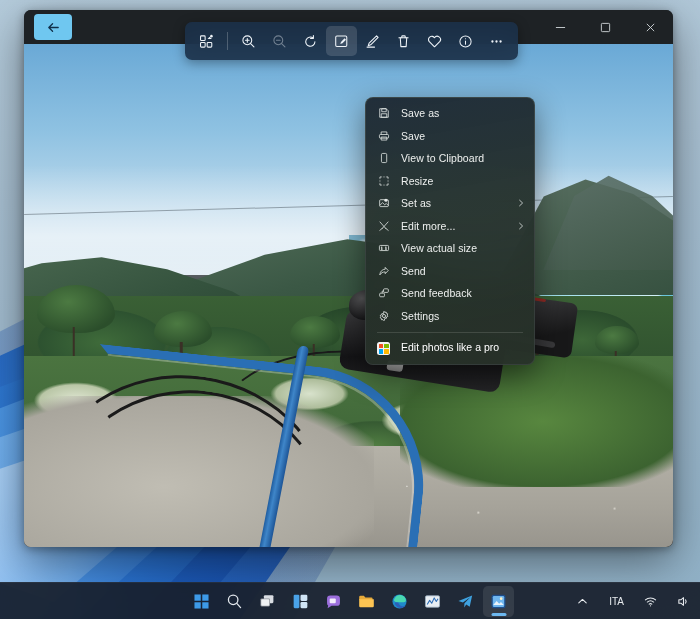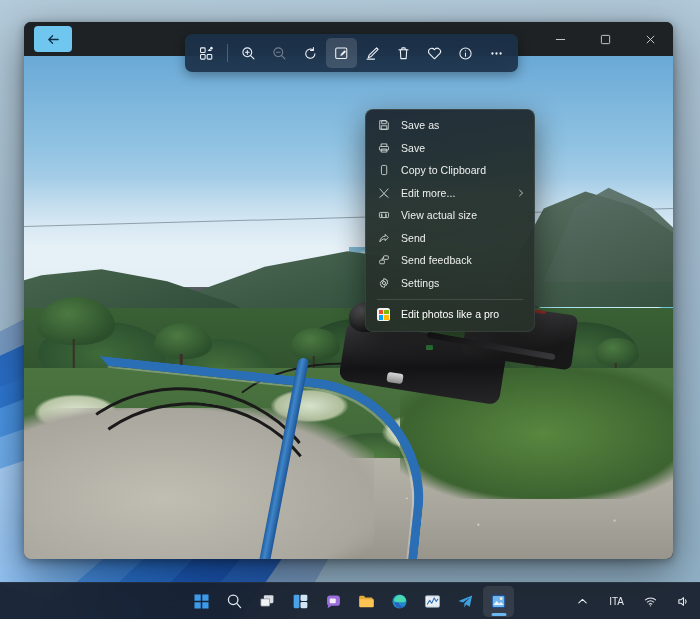--- a/index.html
+++ b/index.html
@@ -53,21 +53,21 @@
     background:linear-gradient(130deg,rgba(40,100,190,.35) 0%,rgba(20,60,150,.25) 70%,rgba(15,45,120,.15) 100%);
     clip-path:polygon(0% 34%,60% 0%,100% 34%,66% 100%,0% 82%);
   }
   .bglow{
     position:absolute;left:-120px;top:330px;width:480px;height:400px;
     background:radial-gradient(ellipse at 35% 50%,rgba(120,190,250,.35),rgba(120,190,250,0) 65%);
   }
 
   
   #photos-window{
-    position:absolute; left:24px; top:22px; width:649px; height:537px;
+    position:absolute; left:24px; top:10px; width:649px; height:537px;
     background:#202427;
     border-radius:7px;
     overflow:hidden;
     box-shadow:0 14px 44px rgba(0,0,0,.45), 0 2px 10px rgba(0,0,0,.35);
   }
   #titlebar{
     height:34px; background:#1e2225; position:relative;
     display:flex; align-items:center;
   }
   #back-btn{
@@ -301,21 +301,21 @@
   .mi .mlbl{ flex:1; white-space:nowrap; }
   .mi .chev{ opacity:.78; }
   .mi .chev svg{ width:8px;height:8px; }
   .msep{
     position:relative; z-index:1;
     height:1px; background:rgba(255,255,255,.13);
     margin:5px 11px 6px;
   }
   #promo{
     position:relative; z-index:1;
-    display:flex; padding:1px 9px 3px; cursor:pointer;
+    display:flex; padding:1px 9px 3px; cursor:pointer;align-items:flex-end;
   }
   .store-ico{
     width:17px;flex:0 0 17px;margin-right:9px;padding-top:1px;
     display:flex;align-items:flex-start;justify-content:center;
   }
   .store-sq{
     width:13px;height:13px;border-radius:2.5px;background:#f3f3f3;
     display:grid;grid-template-columns:1fr 1fr;grid-template-rows:1fr 1fr;
     gap:1px;padding:1.5px;
   }
@@ -546,24 +546,48 @@
       </span>
       <span class="mlbl">Save</span>
     </div>
 
     <div class="mi">
       <span class="mico">
         <svg viewBox="0 0 16 16" fill="none" stroke="#e6eae8" stroke-width="1.05" stroke-linejoin="round">
           <rect x="4.6" y="1.9" width="7" height="12.2" rx="1.6"></rect>
         </svg>
       </span>
-      <span class="mlbl">Copy to Clipboard</span>
-    </div>
-
-
+      <span class="mlbl">View to Clipboard</span>
+    </div>
+
+    <div class="mi">
+      <span class="mico">
+        <svg viewBox="0 0 16 16" fill="none" stroke="#e6eae8" stroke-width="1.05" stroke-linejoin="round">
+          <path d="M2.6 5V2.6H5M11 2.6h2.4V5M13.4 11v2.4H11M5 13.4H2.6V11"></path>
+          <path d="M2.6 6.4v3.2M13.4 6.4v3.2M6.4 2.6h3.2M6.4 13.4h3.2" opacity=".55"></path>
+        </svg>
+      </span>
+      <span class="mlbl">Resize</span>
+    </div>
+
+    <div class="mi">
+      <span class="mico">
+        <svg viewBox="0 0 16 16" fill="none" stroke="#e6eae8" stroke-width="1.05" stroke-linejoin="round">
+          <rect x="2.2" y="3.6" width="11.6" height="9.2" rx="1.3"></rect>
+          <path d="M2.4 11.2 L6.1 7.6 L9 10.4 L11 8.6 L13.8 11.4"></path>
+          <circle cx="10.6" cy="4.3" r="2.1" fill="#e6eae8" stroke="none"></circle>
+        </svg>
+      </span>
+      <span class="mlbl">Set as</span>
+      <span class="chev">
+        <svg viewBox="0 0 8 8" fill="none" stroke="#e6eae8" stroke-width="1" stroke-linecap="round" stroke-linejoin="round">
+          <path d="M2.6 1.2 L5.6 4 L2.6 6.8"></path>
+        </svg>
+      </span>
+    </div>
 
 
     <div class="mi">
       <span class="mico">
         <svg viewBox="0 0 16 16" fill="none" stroke="#e6eae8" stroke-width="1.05" stroke-linecap="round" stroke-linejoin="round">
           <path d="M2.6 2.6 L10.6 11.6"></path>
             <path d="M13.4 2.6 L5.4 11.6"></path>
           <path d="M10.4 11.2 L13.6 13.8"></path>
             <path d="M5.6 11.2 L2.4 13.8"></path>
         </svg>

